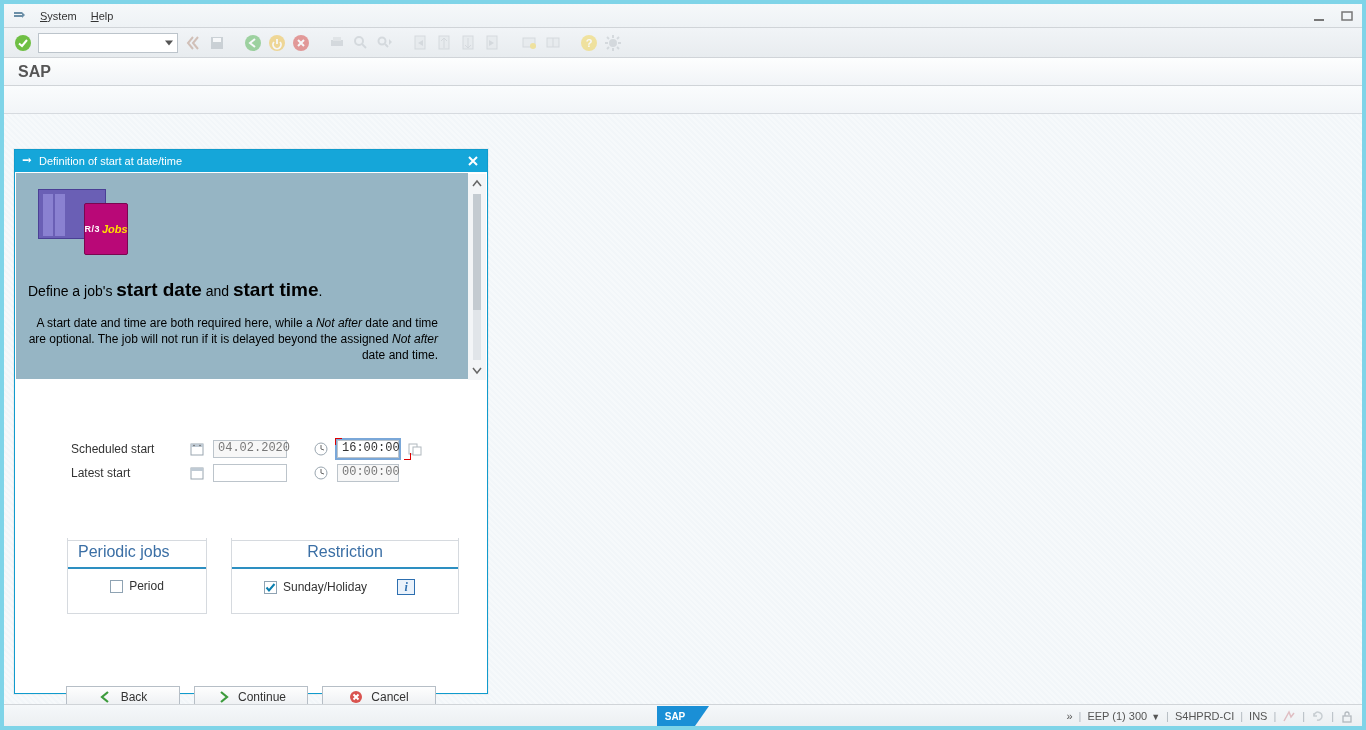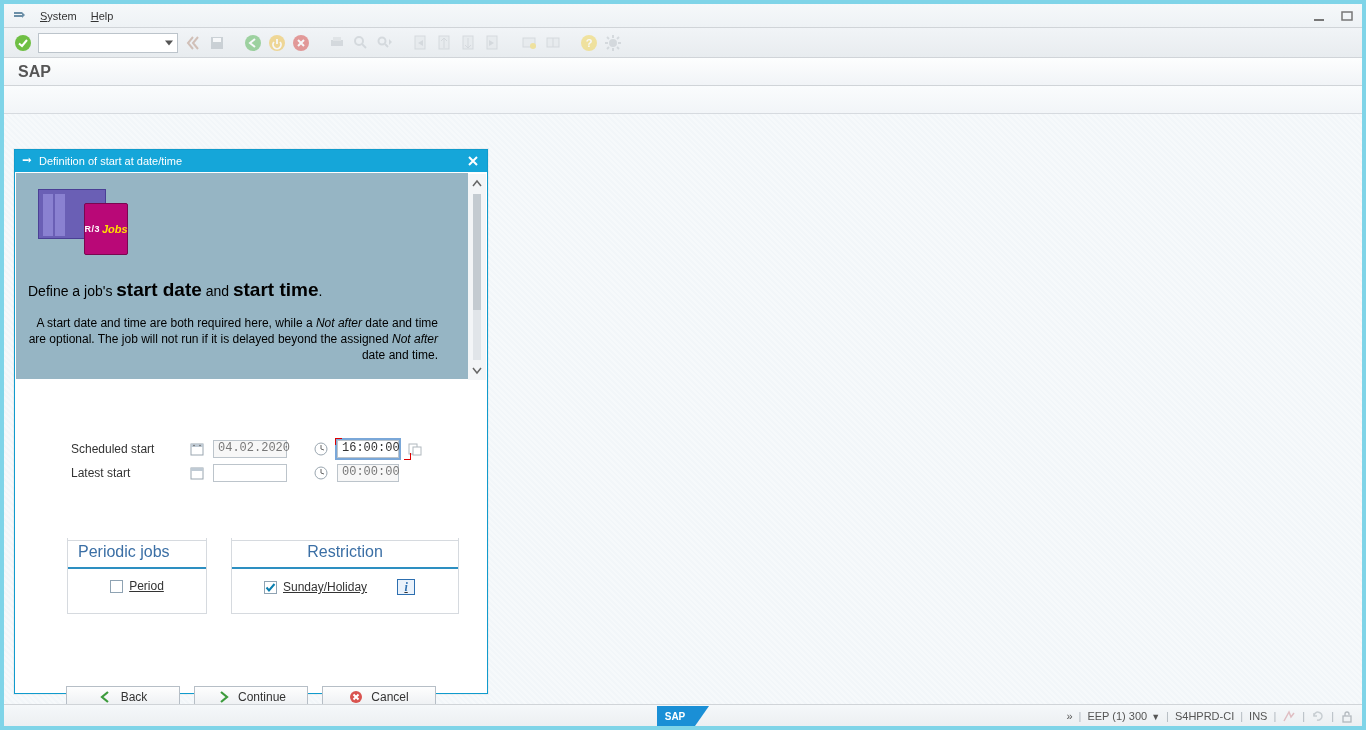--- a/index.html
+++ b/index.html
@@ -212,21 +212,21 @@
   .group-box .legend {
     color:#3b6fa5;
     font-size:16px;
     padding: 2px 0 4px 0;
     border-bottom: 2px solid #2d8fc1;
     margin: 0 -10px 10px -10px;
   }
   .group-box .legend-inner { padding: 2px 10px 2px 10px; border-top:1px solid #d6dadf;}
   .group-box.periodic { width:140px; }
   .group-box.restrict { width:228px;text-align:center; }
-  .chk-row { display:flex; align-items:center; gap:6px; font-size:12px; color:#333;text-decoration:underline;}
+  .chk-row { display:flex; align-items:center; gap:6px; font-size:12px; color:#333;}
   .chk {
     width:13px; height:13px; border:1px solid #8fa3b3; background:#fff;
     display:inline-flex; align-items:center; justify-content:center; font-size:11px; color:#0a7fb0;
   }
   .info-badge {
     width:18px; height:16px; border:1px solid #2d6fb0; background:#eaf2fb;
     font-family:serif; font-style:italic; font-weight:bold; color:#2d6fb0;
     display:inline-flex; align-items:center; justify-content:center; font-size:12px;
     margin-left: 24px;
   }

